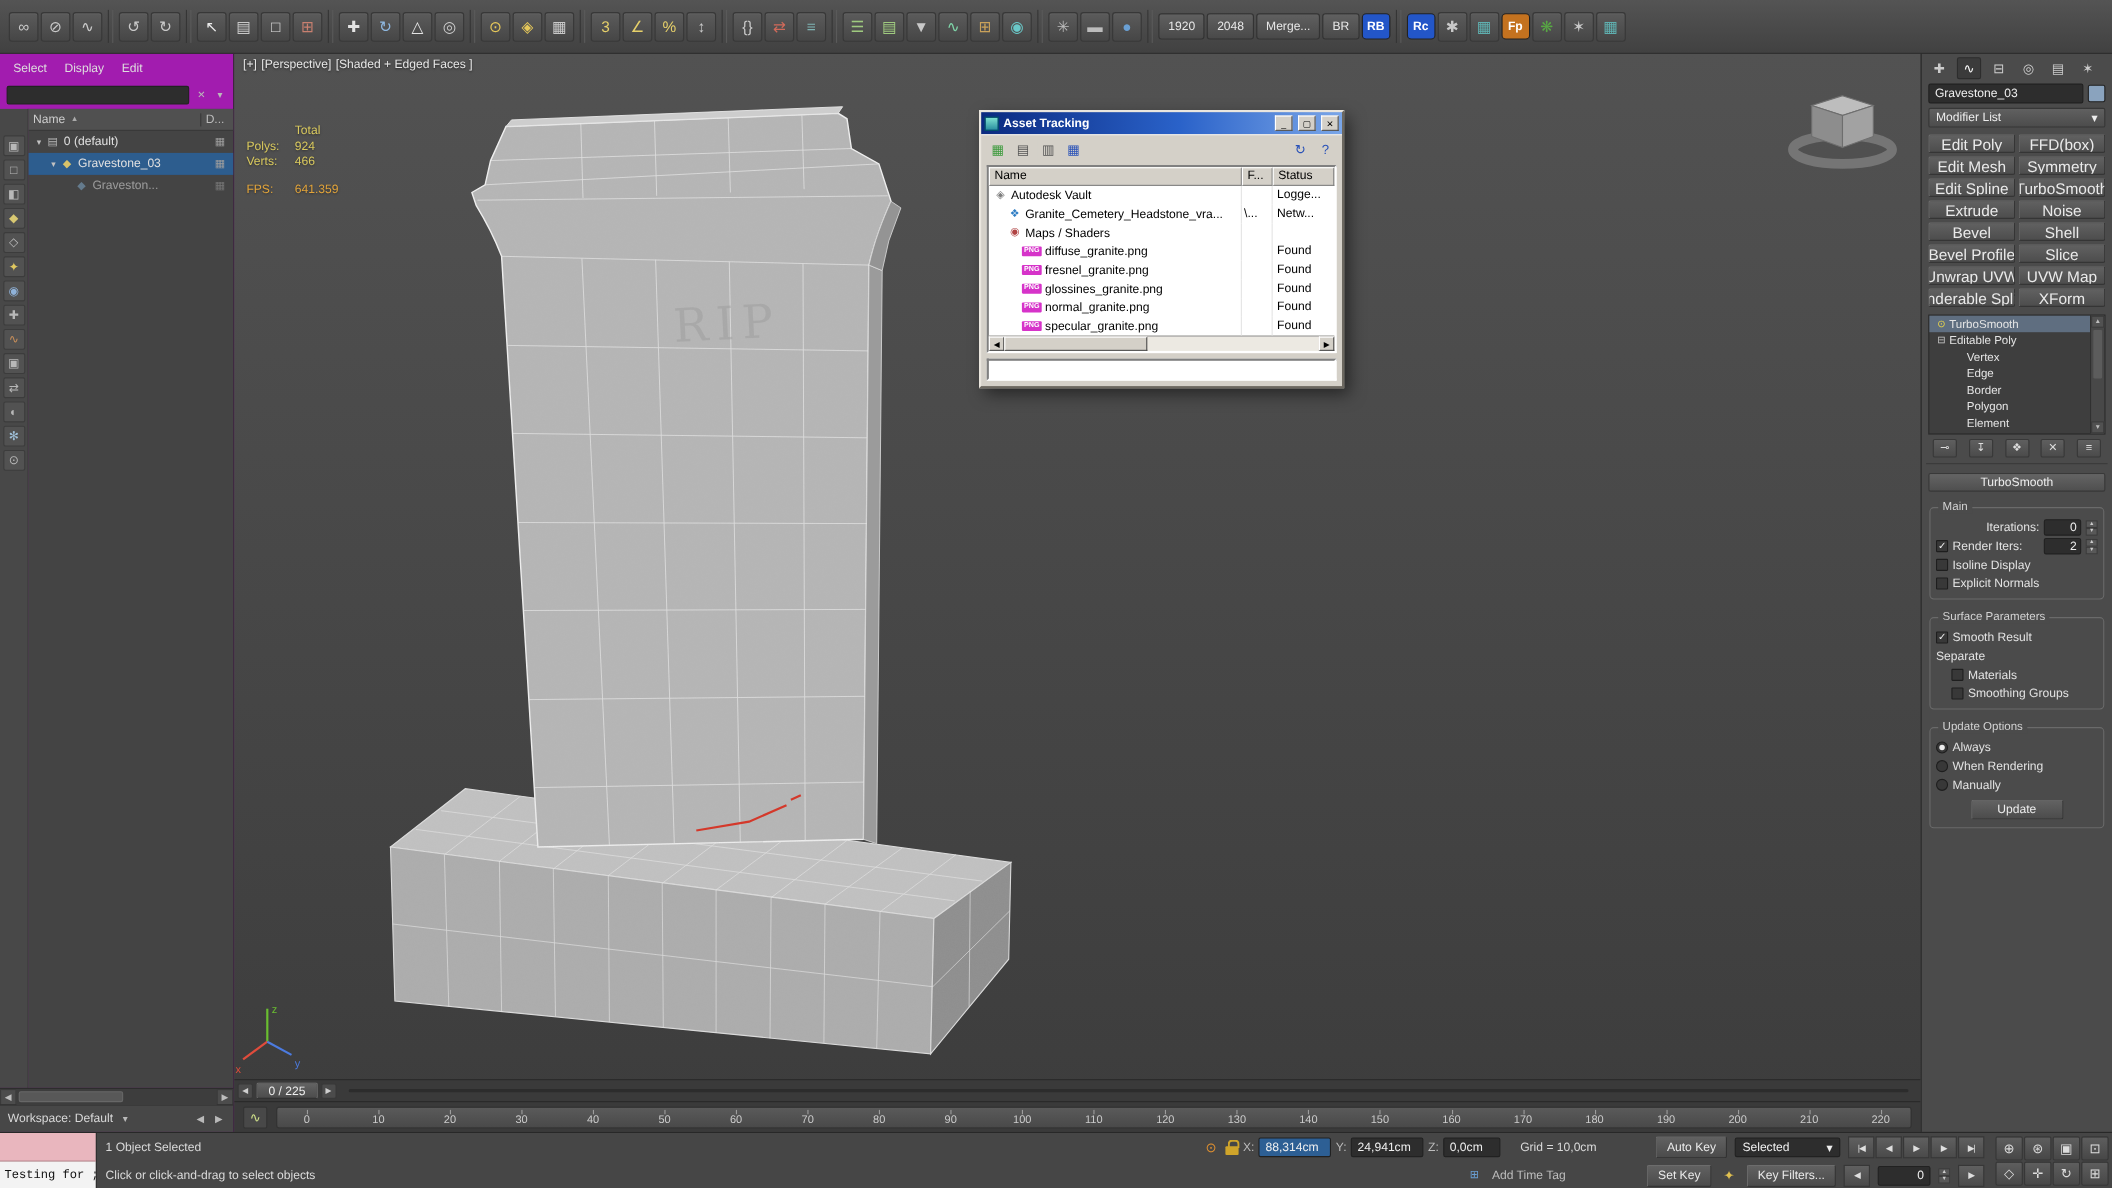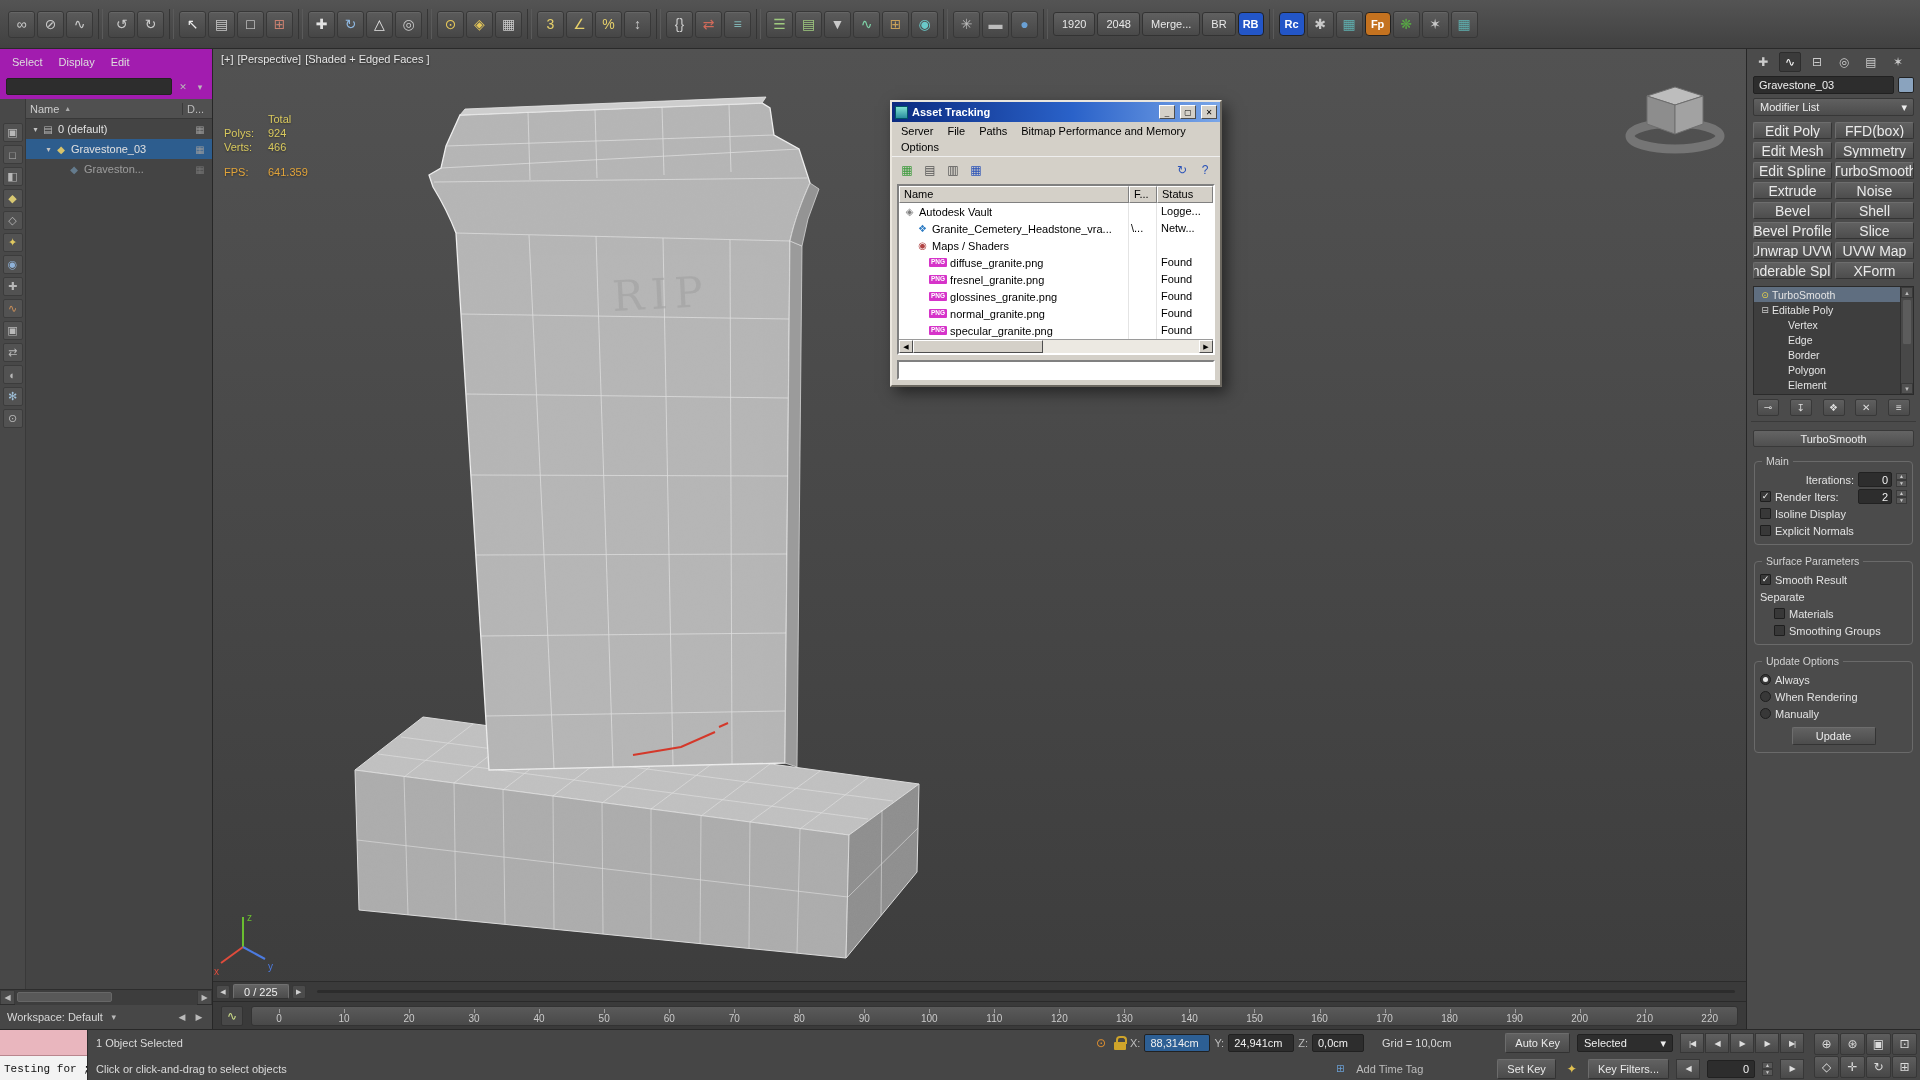--- a/index.html
+++ b/index.html
@@ -476,28 +476,20 @@
     </div>
 
     <div id="asset-dialog">
       <div class="ad-title">
         <span class="ad-title-icon"></span>
         <span class="ad-title-text">Asset Tracking</span>
         <span class="ad-btn">_</span>
         <span class="ad-btn">▢</span>
         <span class="ad-btn">✕</span>
       </div>
-      <div class="ad-menu">
-
-      <span class="mi">Server</span>
-          <span class="mi">File</span>
-          <span class="mi">Paths</span>
-          <span class="mi">Bitmap Performance and Memory</span>
-          <span class="mi">Options</span>
-        </div>
       <div class="ad-toolbar">
         <span style="display:flex;gap:3px;">
 
         <span class="ad-tool" style="color: rgb(60, 154, 60);">▦</span>
             <span class="ad-tool" style="color: rgb(85, 85, 85);">▤</span>
             <span class="ad-tool" style="color: rgb(85, 85, 85);">▥</span>
             <span class="ad-tool" style="color: rgb(42, 82, 184);">▦</span>
           </span>
         <span class="ad-spacer"></span>
         <span style="display:flex;gap:3px;">

